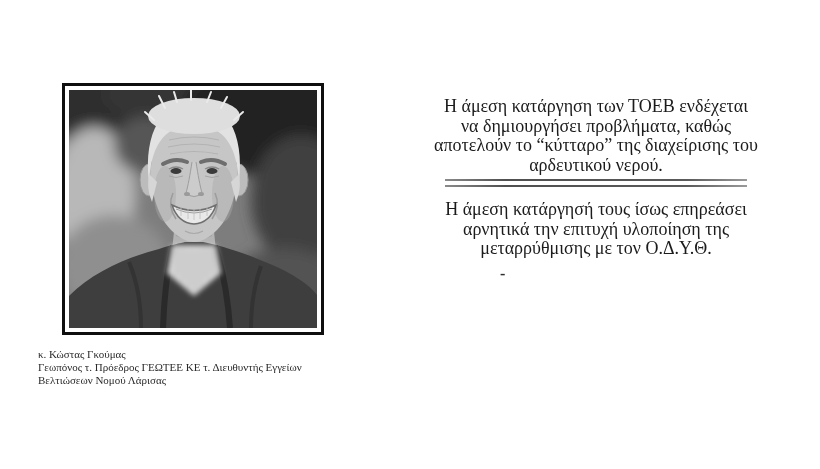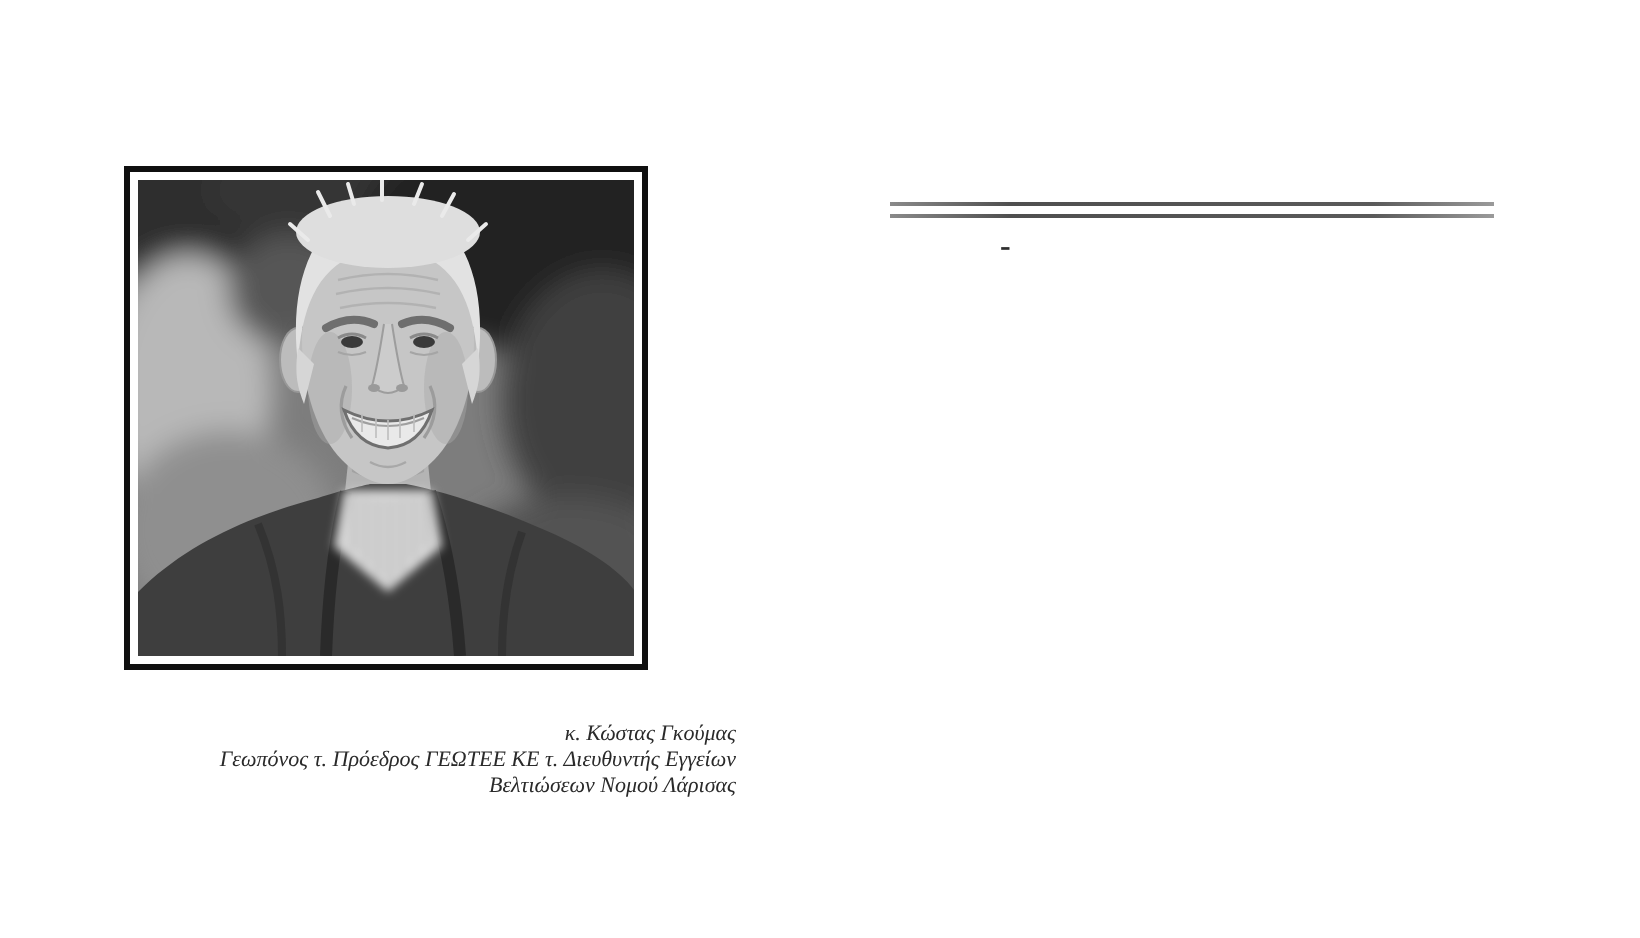--- a/index.html
+++ b/index.html
@@ -22,29 +22,28 @@
   }
   .frame {
     box-sizing: border-box;
     width: 262px; height: 252px;
     border: 3px solid #0f0f0f;
     padding: 4px;
     background: #ffffff;
   }
   .frame svg { display: block; }
   .caption {
-    margin-top: 26px;
+    margin-top: 13px;
     margin-left: -24px;
     width: 330px;
-    text-align: right;
+    text-align: left;
     font-size: 11px;
     line-height: 12.8px;
     color: #2a2a2a;
     white-space: pre-line;
-    font-style: italic;
   }
   
   .quote-col {
     position: absolute;
     left: 424px; top: 97px;
     width: 344px;
     text-align: center;
     color: #1b1b1b;
   }
   .quote {
@@ -180,18 +179,25 @@
           <path d="M116,141 Q125,146 134,141" stroke="#a8a8a8" stroke-width="1.2" fill="none"></path>
         </g>
       </svg>
     </div>
     <figcaption class="caption">κ. Κώστας Γκούμας
 Γεωπόνος τ. Πρόεδρος ΓΕΩΤΕΕ ΚΕ τ. Διευθυντής Εγγείων
 Βελτιώσεων Νομού Λάρισας</figcaption>
   </figure>
 
   <div class="quote-col">
+    <p class="quote">Η άμεση κατάργηση των ΤΟΕΒ ενδέχεται
+να δημιουργήσει προβλήματα, καθώς
+αποτελούν το “κύτταρο” της διαχείρισης του
+αρδευτικού νερού.</p>
     <div class="divider"></div>
     <div class="divider"></div>
+    <p class="quote">Η άμεση κατάργησή τους ίσως επηρεάσει
+αρνητικά την επιτυχή υλοποίηση της
+μεταρρύθμισης με τον Ο.Δ.Υ.Θ.</p>
     <div class="footnote-dash">-</div>
   </div>
 
 </div>
 
 </body></html>

